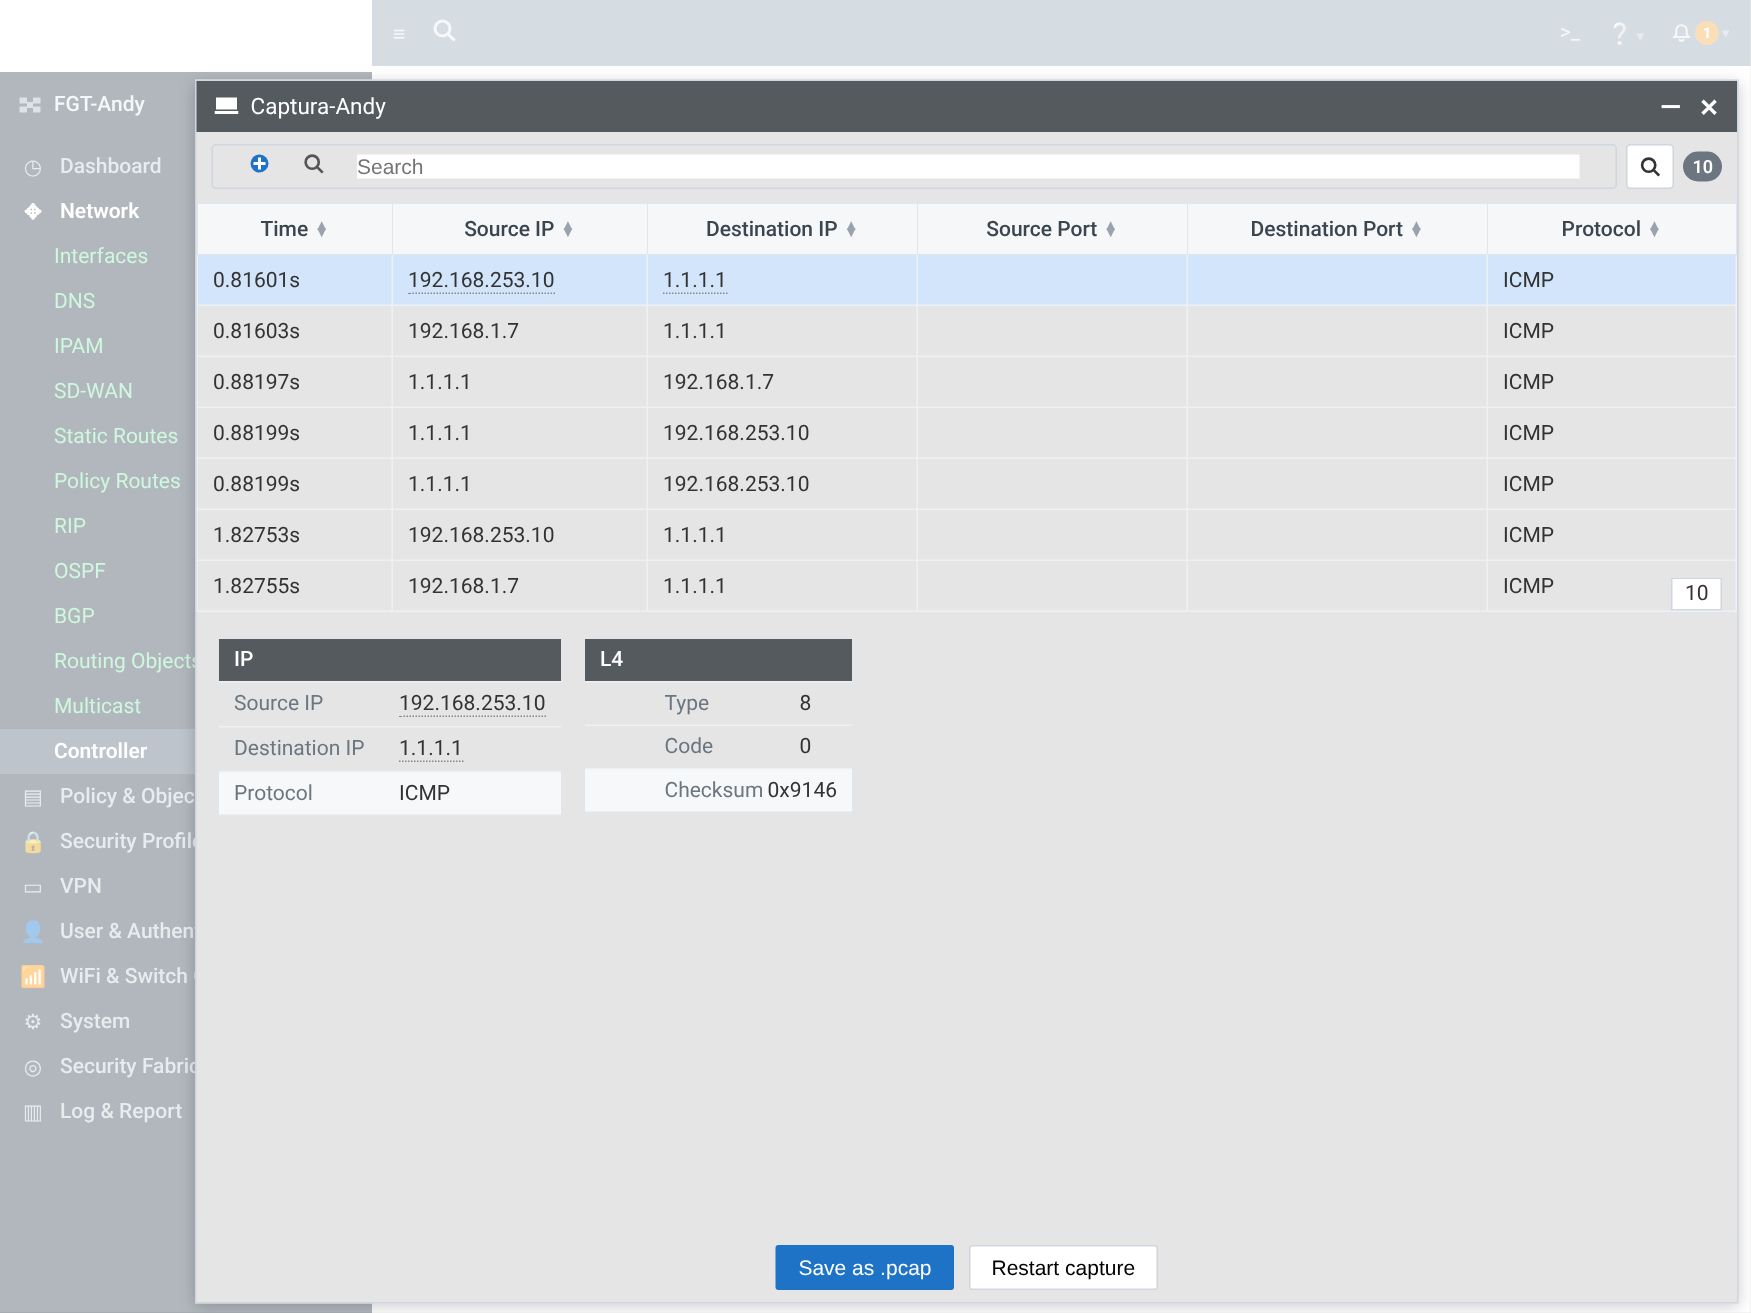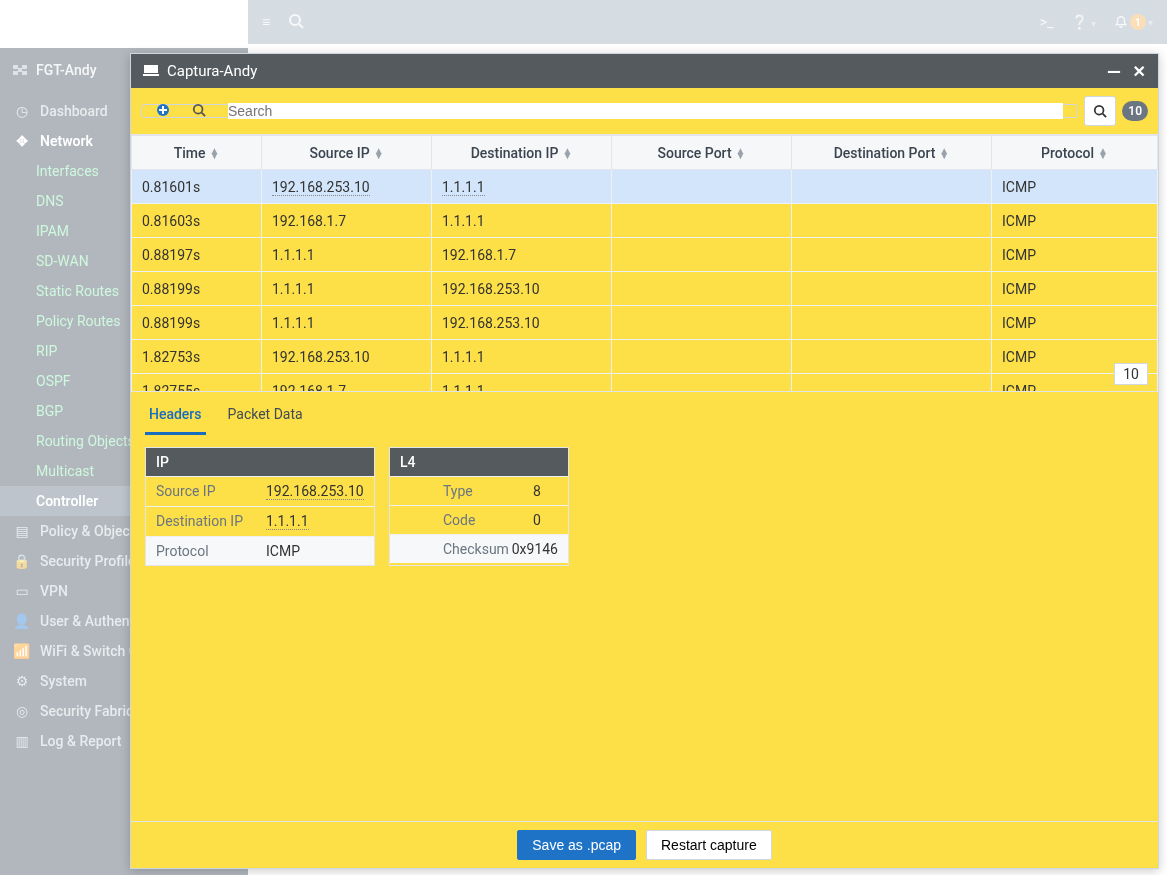--- a/index.html
+++ b/index.html
@@ -66,41 +66,41 @@
       background: #f0ad4e; color: #fff;
       width: 16px; height: 16px; border-radius: 50%;
       display: inline-flex; align-items: center; justify-content: center;
       font-size: 10px; font-weight: 700;
     }
     
     .modal {
       position: absolute;
       left: 130px; top: 53px;
       right: 8px; bottom: 6px;
-      background: #fde047;
+      background: #e5e5e5;
       border: 1px solid #cfd6dd;
       z-index: 10;
       display: flex; flex-direction: column;
       box-shadow: 0 2px 10px rgba(0,0,0,.2);
     }
     .modal-title {
       height: 34px; background: #545a5e; color: #fff;
       display: flex; align-items: center; justify-content: space-between;
       padding: 0 12px; font-size: 15px;
     }
     .modal-title .t { display: flex; align-items: center; gap: 8px; }
     .modal-title .ctrls { display: flex; align-items: center; gap: 12px; }
     .searchbar {
       padding: 8px 10px; display: flex; align-items: center; gap: 6px;
       border-bottom: 1px solid #e2e6ea;
     }
     .searchbox {
       flex: 1; display: flex; align-items: center;
       border: 1px solid #cfd6dd; border-radius: 3px;
-      height: 14px; padding: 0 14px; gap: 22px;
+      height: 30px; padding: 0 24px; gap: 22px;
     }
     .searchbox input { flex:1; border:0; outline:0; font-size:14px; }
     .sbtn {
       width: 32px; height: 30px; border:1px solid #cfd6dd; border-radius:3px;
       display:flex;align-items:center;justify-content:center;background:#fff;
     }
     .pill {
       background: #6b7681; color: #fff; border-radius: 999px;
       min-width: 22px; height: 20px; padding: 0 6px;
       display:inline-flex;align-items:center;justify-content:center; font-size:12px; font-weight:600;
@@ -423,24 +423,20 @@
             <td><span>1.1.1.1</span></td>
             <td><span></span></td>
             <td><span></span></td>
             <td><span>ICMP</span></td>
           </tr>
         </tbody>
     </table>
     <div class="count-box">10</div>
   </div>
 
-  <div class="tabs">
-    <div class="tab active"><span>Headers</span></div>
-    <div class="tab"><span>Packet Data</span></div>
-  </div>
 
   <div class="panels">
     <div class="panel" style="width:230px;">
       <div class="ph">IP</div>
       <div class="row">
           <span class="k">Source IP</span>
           <span class="v ulink">192.168.253.10</span>
         </div>
       <div class="row">
           <span class="k">Destination IP</span>

